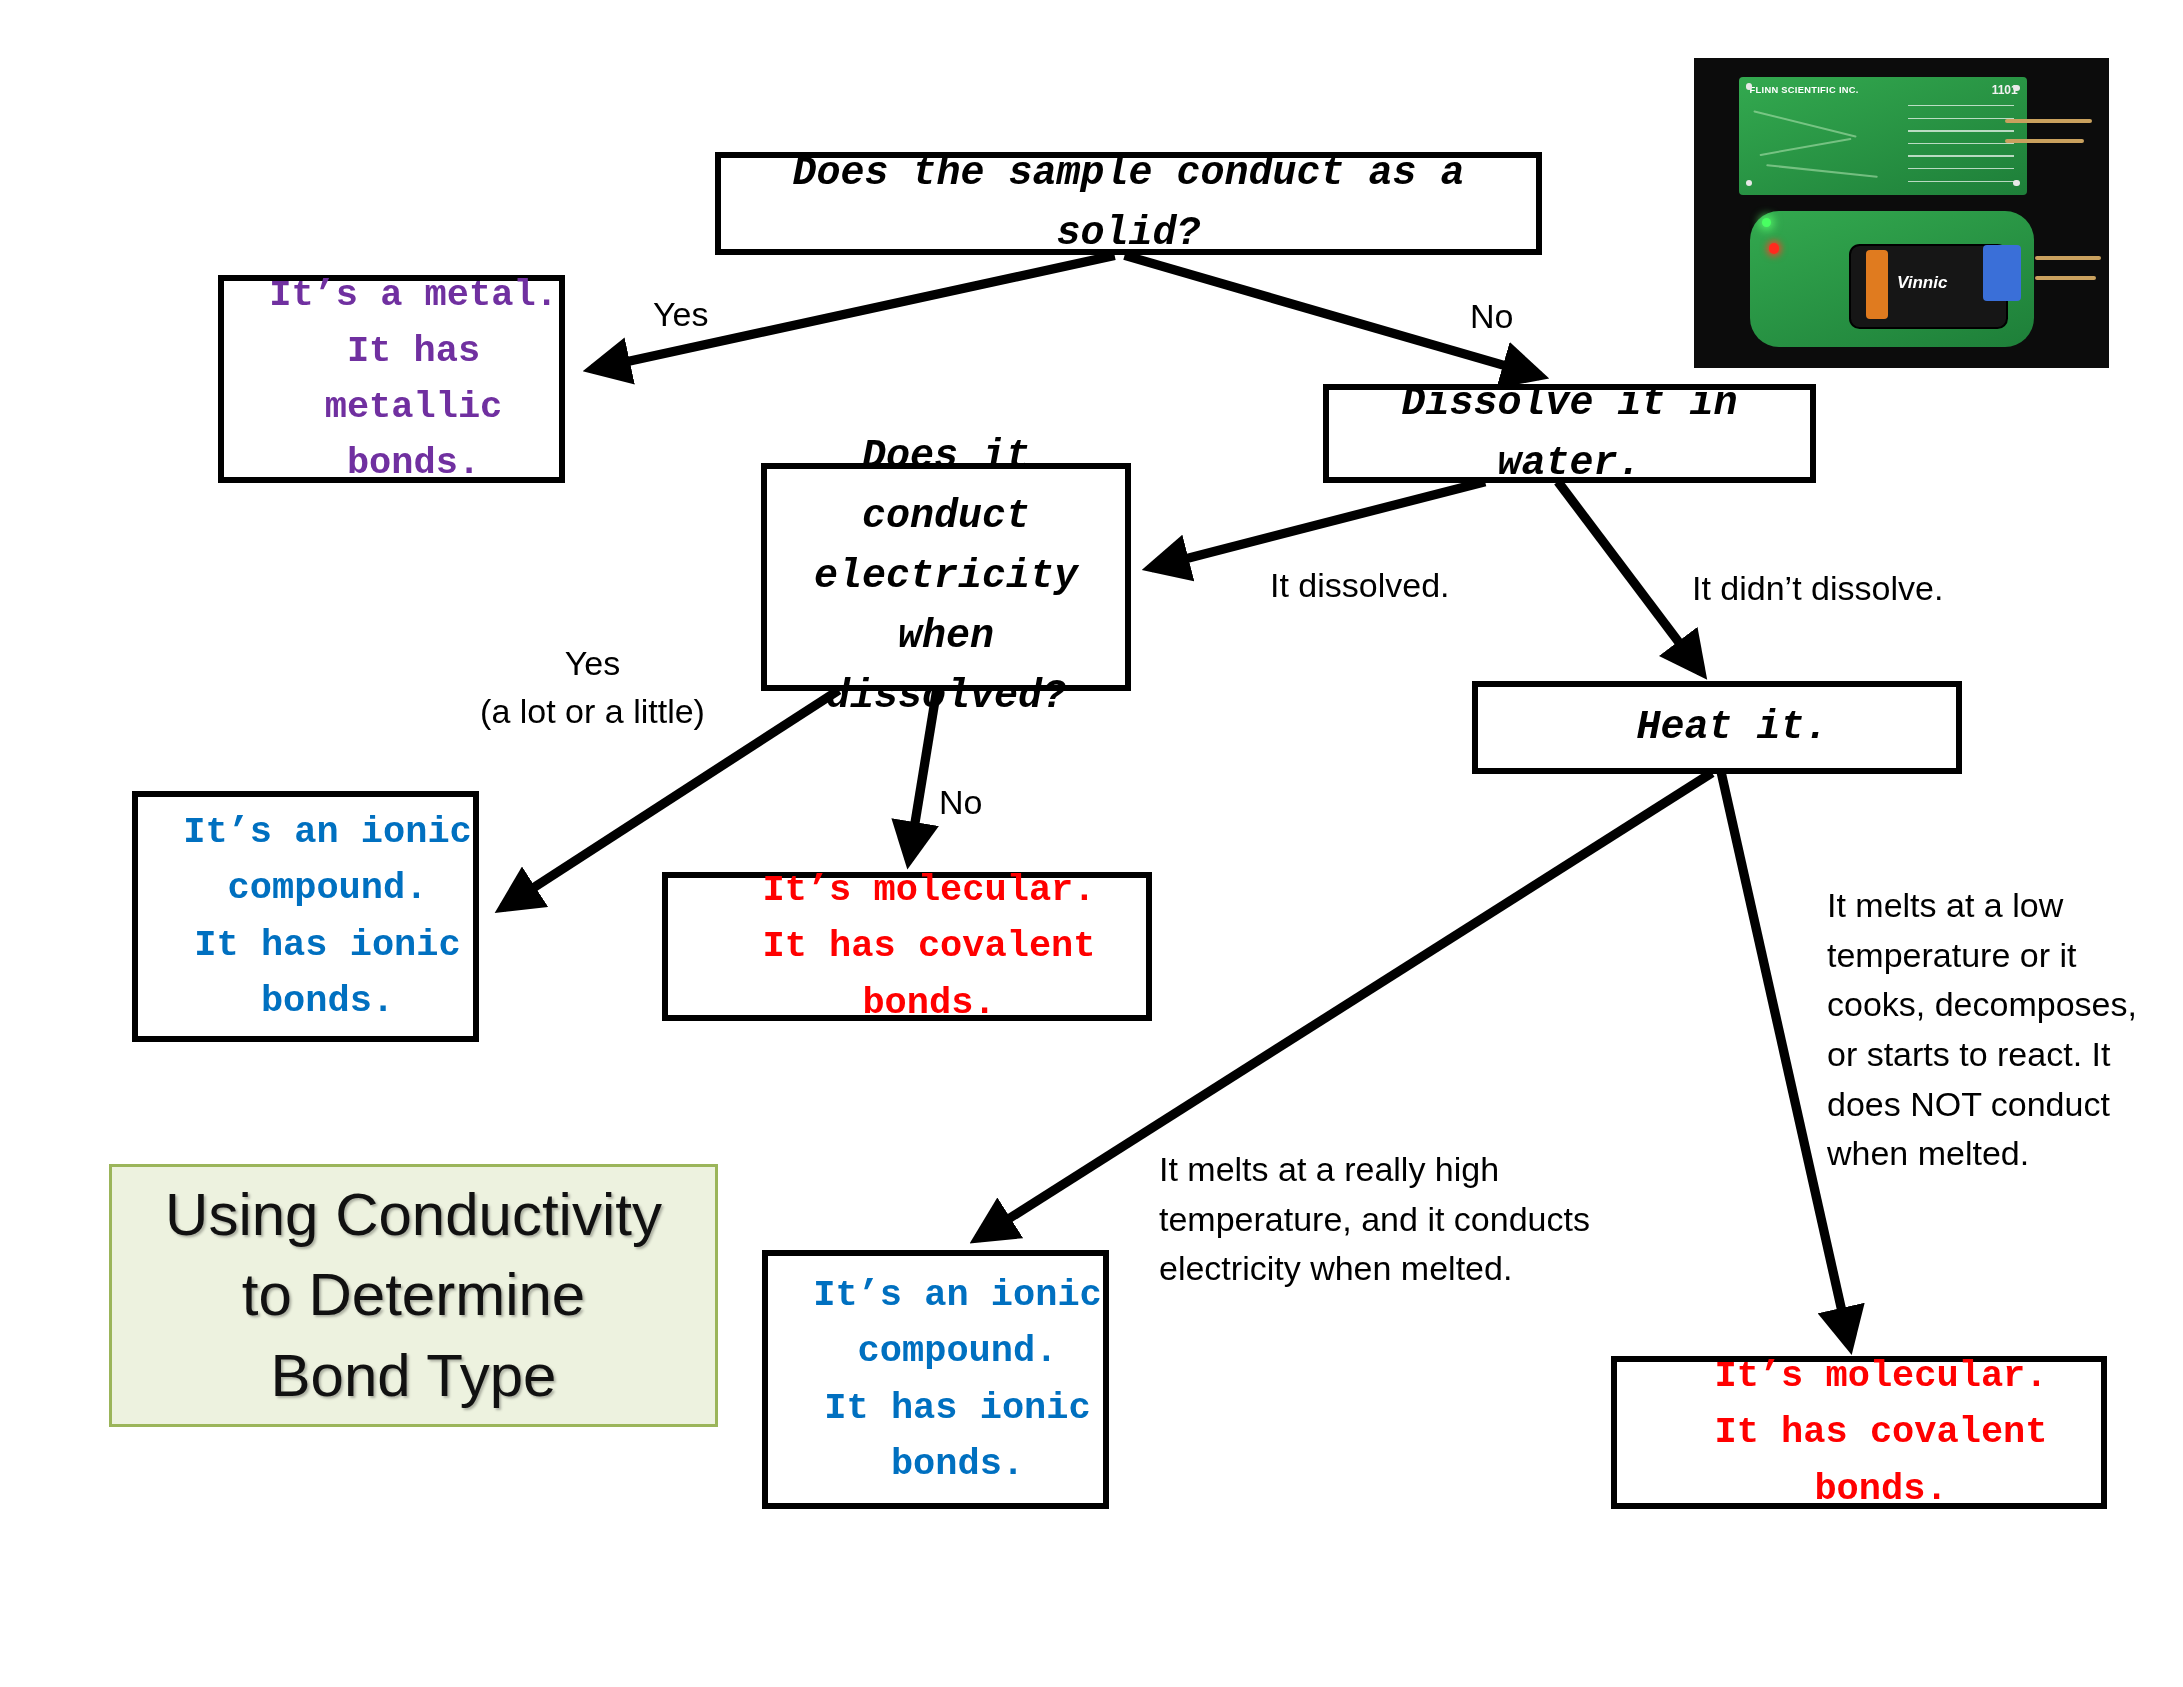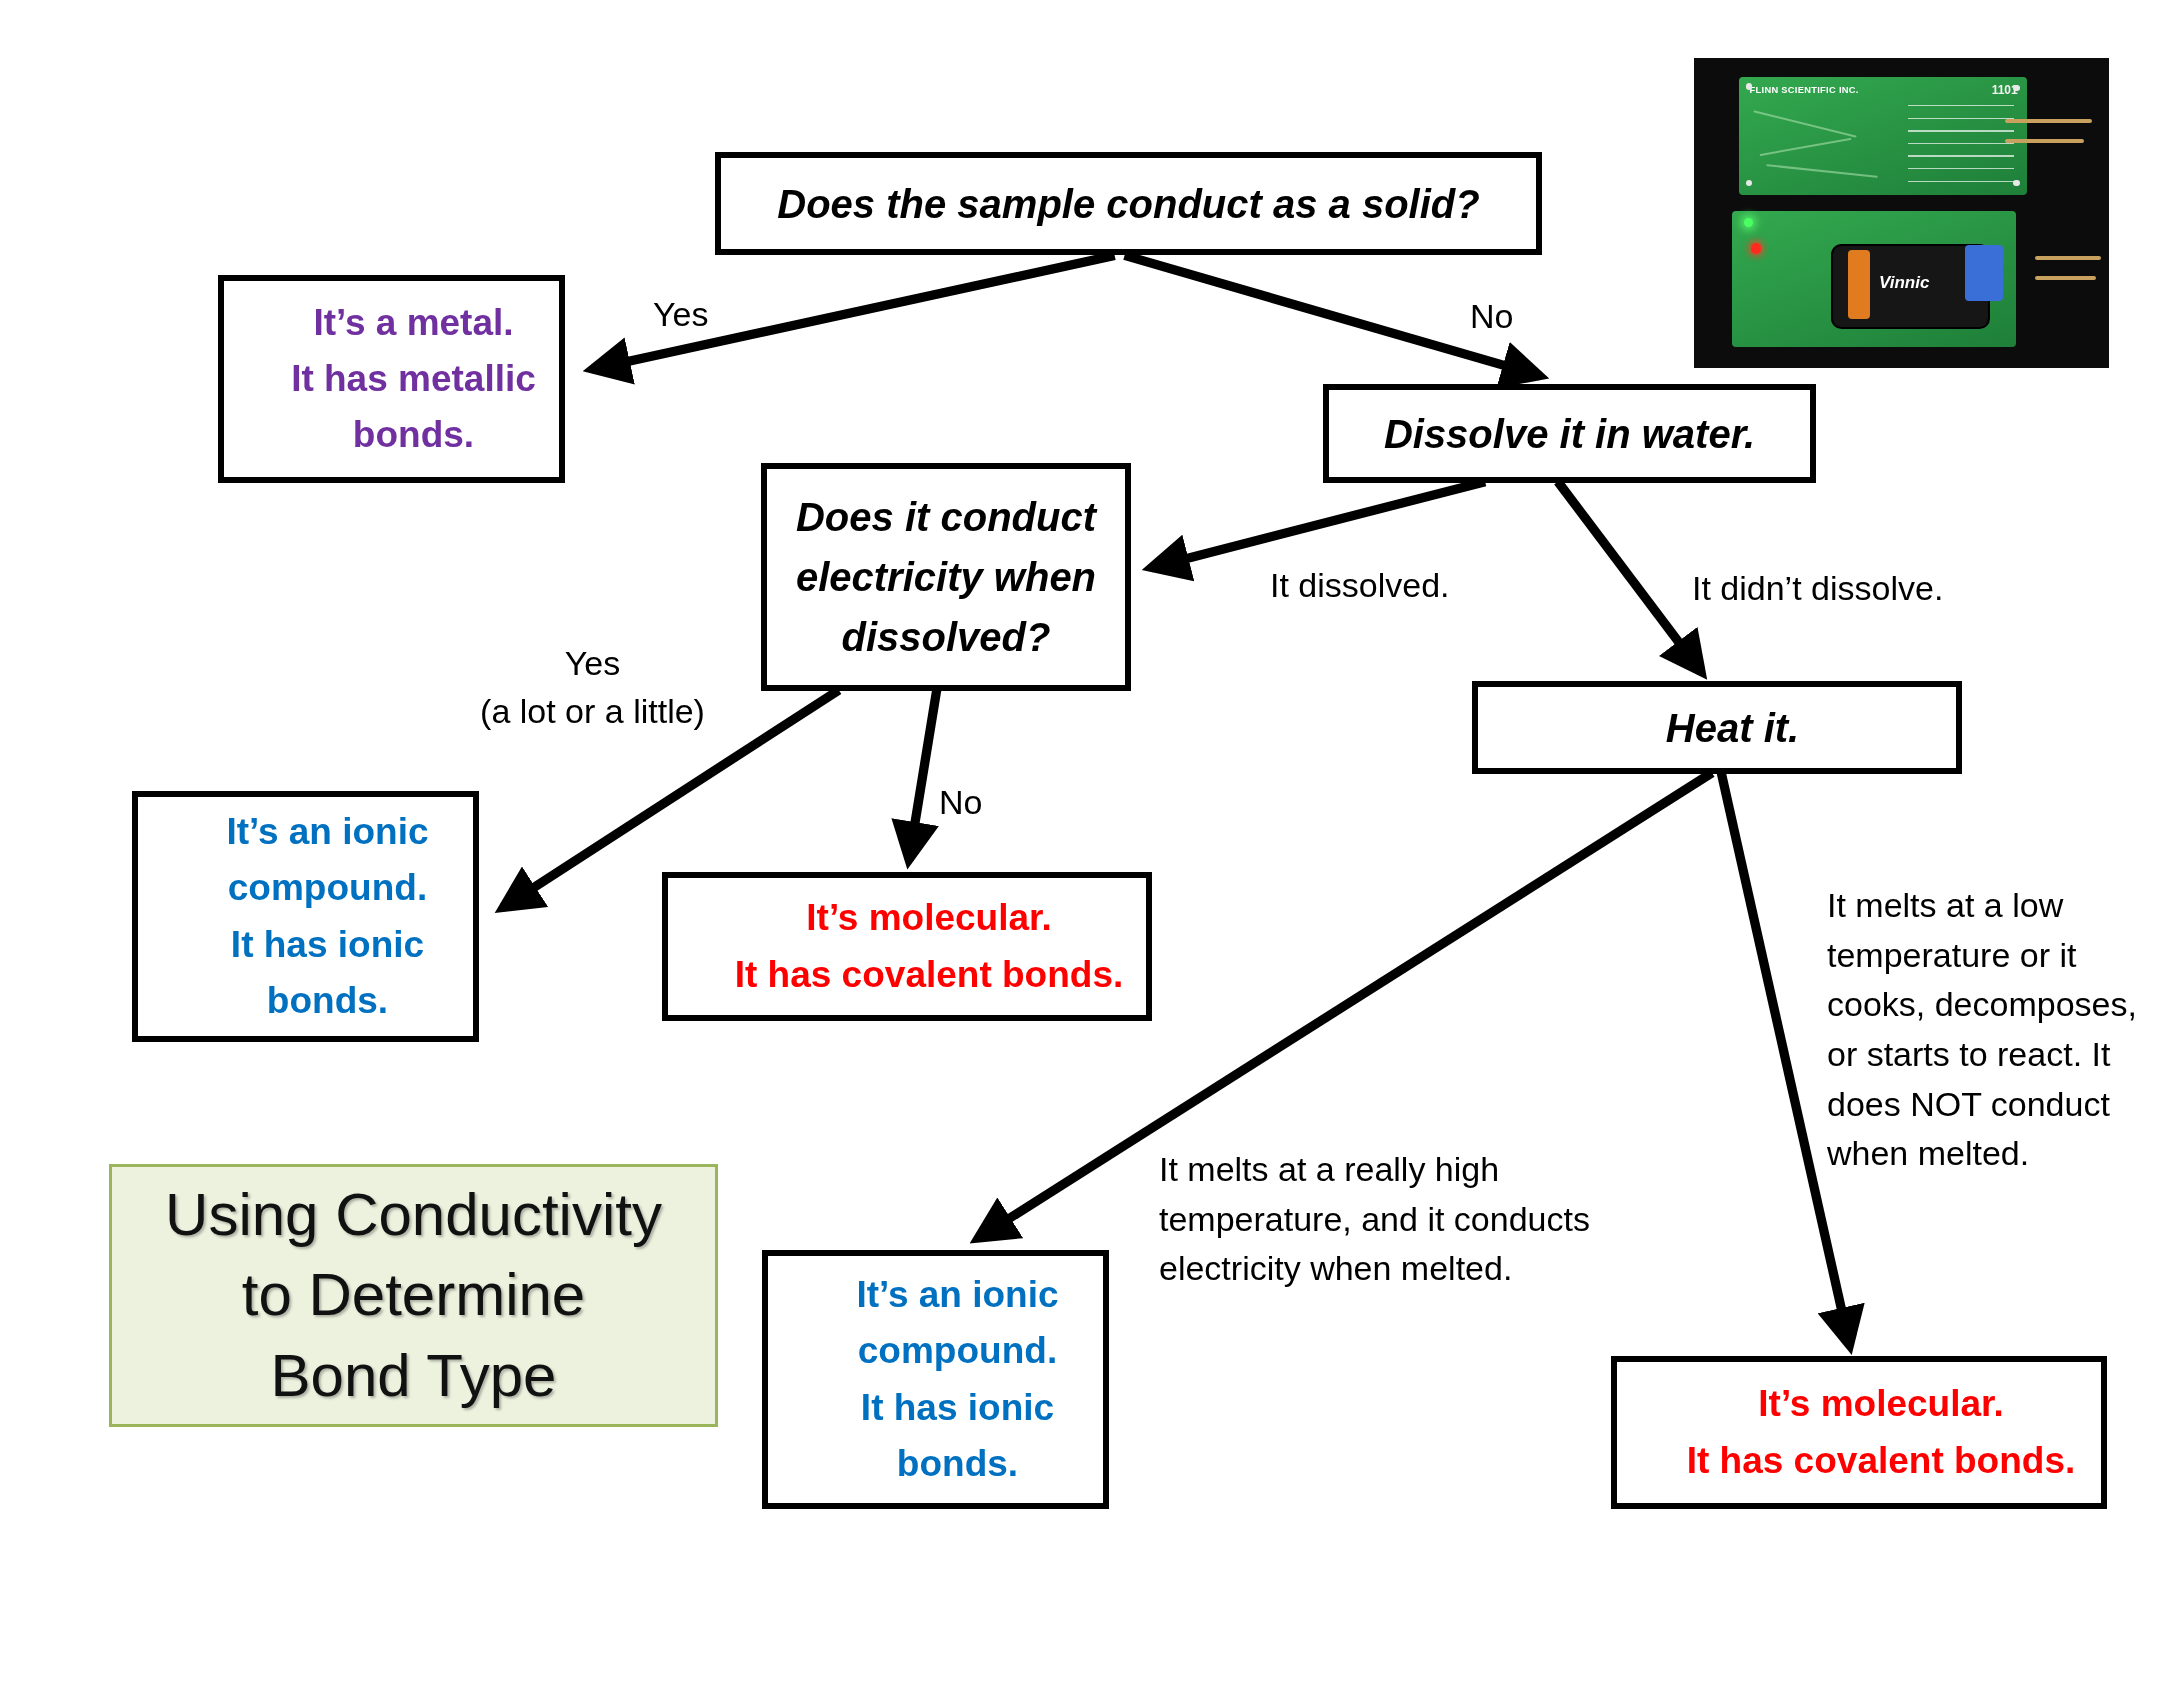--- a/index.html
+++ b/index.html
@@ -5,20 +5,21 @@
   html,body{margin:0;padding:0;}
   body{
     width:2183px;height:1687px;position:relative;background:#ffffff;
     font-family:"Liberation Sans", sans-serif;overflow:hidden;
   }
   svg.edges{position:absolute;left:0;top:0;z-index:1;}
   .node{
     position:absolute;z-index:2;background:#ffffff;border:6px solid #000;
     box-sizing:border-box;display:flex;align-items:center;justify-content:center;
     text-align:center;
+    font-family:Liberation Mono, monospace;
   }
   .node span{white-space:pre-line;display:block;}
   .q{font-weight:bold;font-style:italic;font-size:40px;color:#000;line-height:1.5;}
   .ans{font-weight:bold;font-size:37px;line-height:1.52;padding-left:44px;}
   .purple{color:#7030A0;}
   .blue{color:#0070C0;}
   .red{color:#FF0000;}
   .edge-label{
     position:absolute;z-index:3;font-size:34px;color:#000;
     white-space:pre-line;line-height:1.42;
@@ -33,21 +34,21 @@
     white-space:pre-line;font-size:60px;line-height:1.34;color:#111;
     text-shadow:2px 2px 2.6px rgba(0,0,0,0.28);
   }
   
   .photo{
     position:absolute;z-index:2;left:1694px;top:58px;width:415px;height:310px;
     background:#0c0c0c;overflow:hidden;
   }
   .pcb{position:absolute;border-radius:4px;background:linear-gradient(160deg,#33a94f,#1e7f39);}
   .pcb-top{left:25px;top:18.5px;width:288px;height:118px;margin-left:20px;}
-  .pcb-bottom{left:38px;top:153px;width:284px;height:136px;}
+  .pcb-bottom{left:56px;top:153px;width:284px;height:136px;border-radius:29px;}
   .pcb .brand{position:absolute;left:10.6px;top:8px;font-size:9.3px;color:#fff;font-weight:bold;letter-spacing:0.3px;}
   .pcb .num{position:absolute;right:9.3px;top:6.6px;font-size:12px;color:#f2f2f2;font-weight:bold;}
   .chart{
     position:absolute;left:169px;top:28px;width:106px;height:79px;
     background:
       repeating-linear-gradient(180deg, rgba(255,255,255,0.8) 0 1.3px, rgba(255,255,255,0) 1.3px 12.6px);
     opacity:.85;
   }
   .trace{position:absolute;background:rgba(180,230,180,0.55);height:2px;border-radius:1.3px;}
   .dot{position:absolute;width:6.6px;height:6.6px;border-radius:50%;background:#e8e8e8;}

